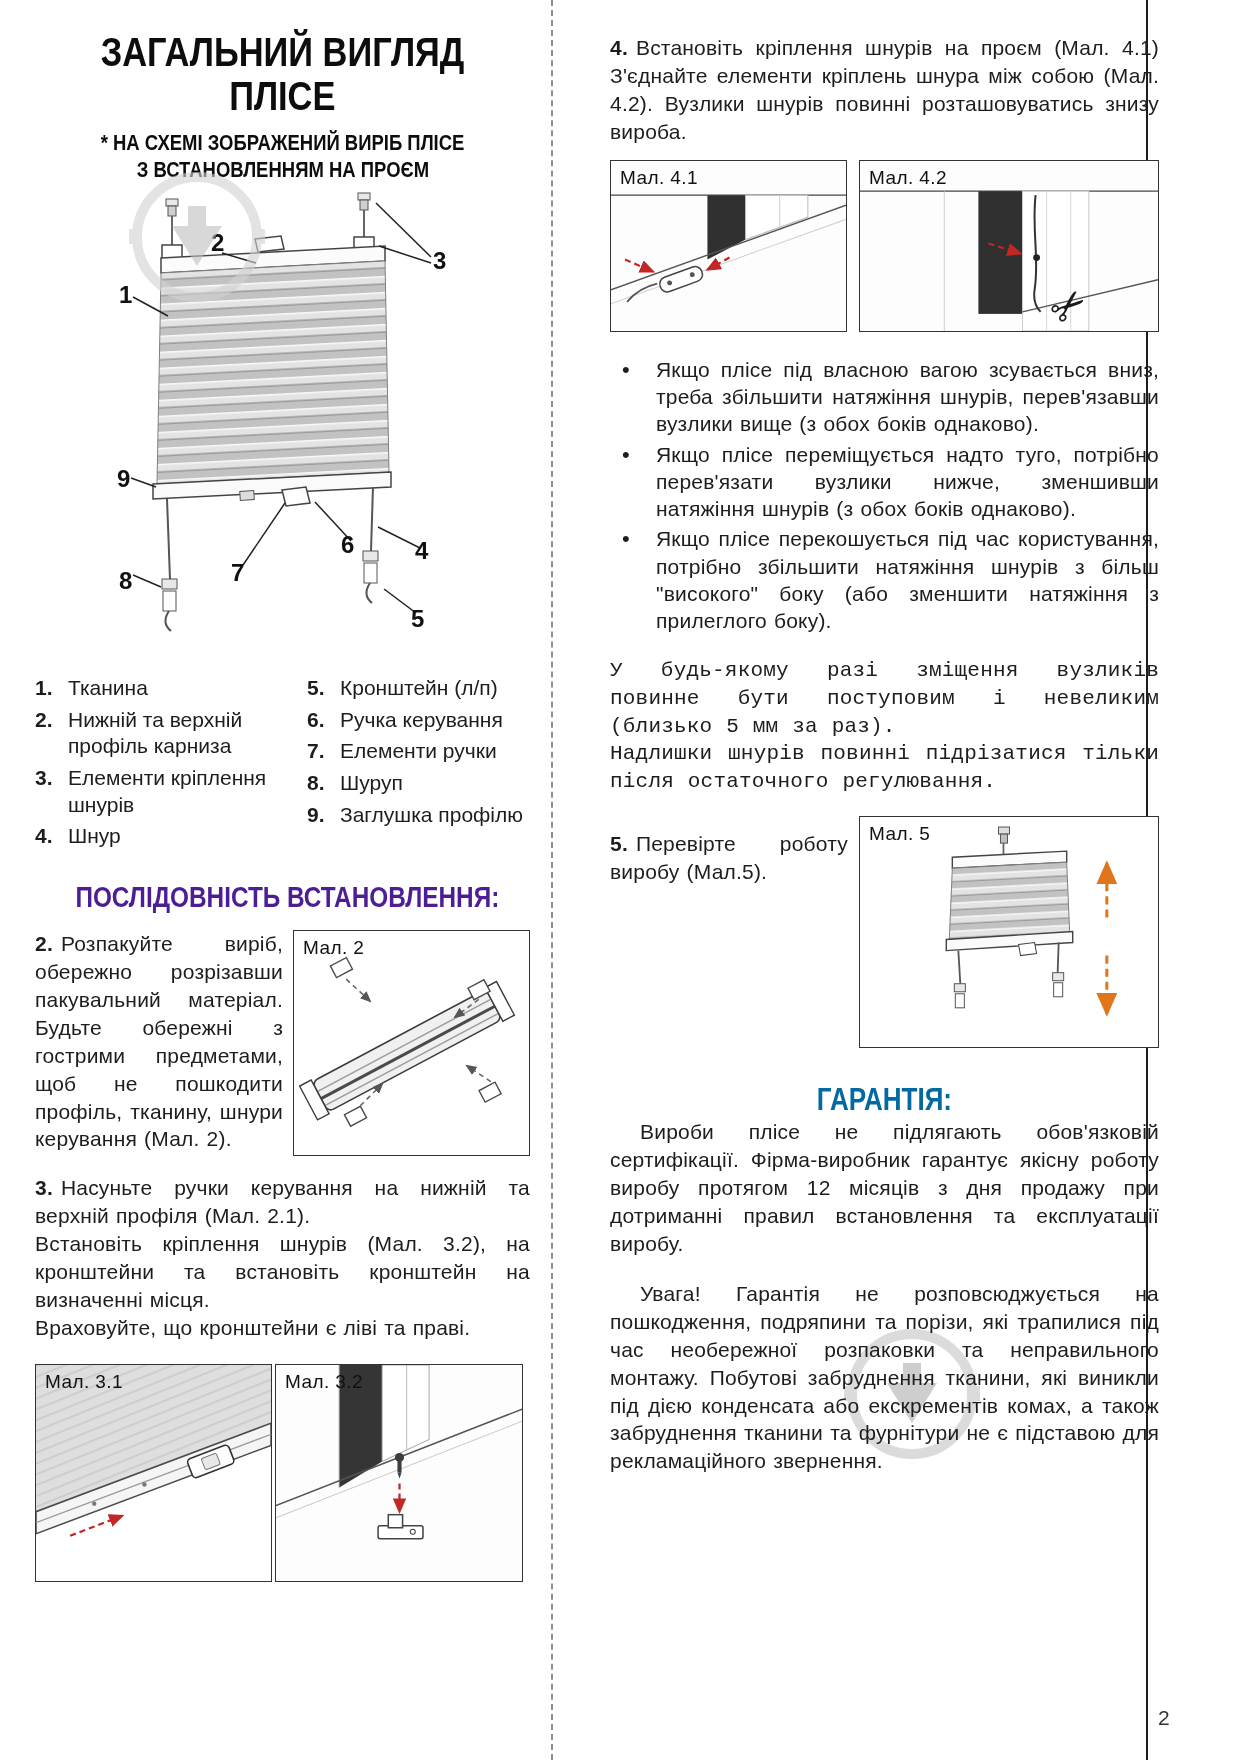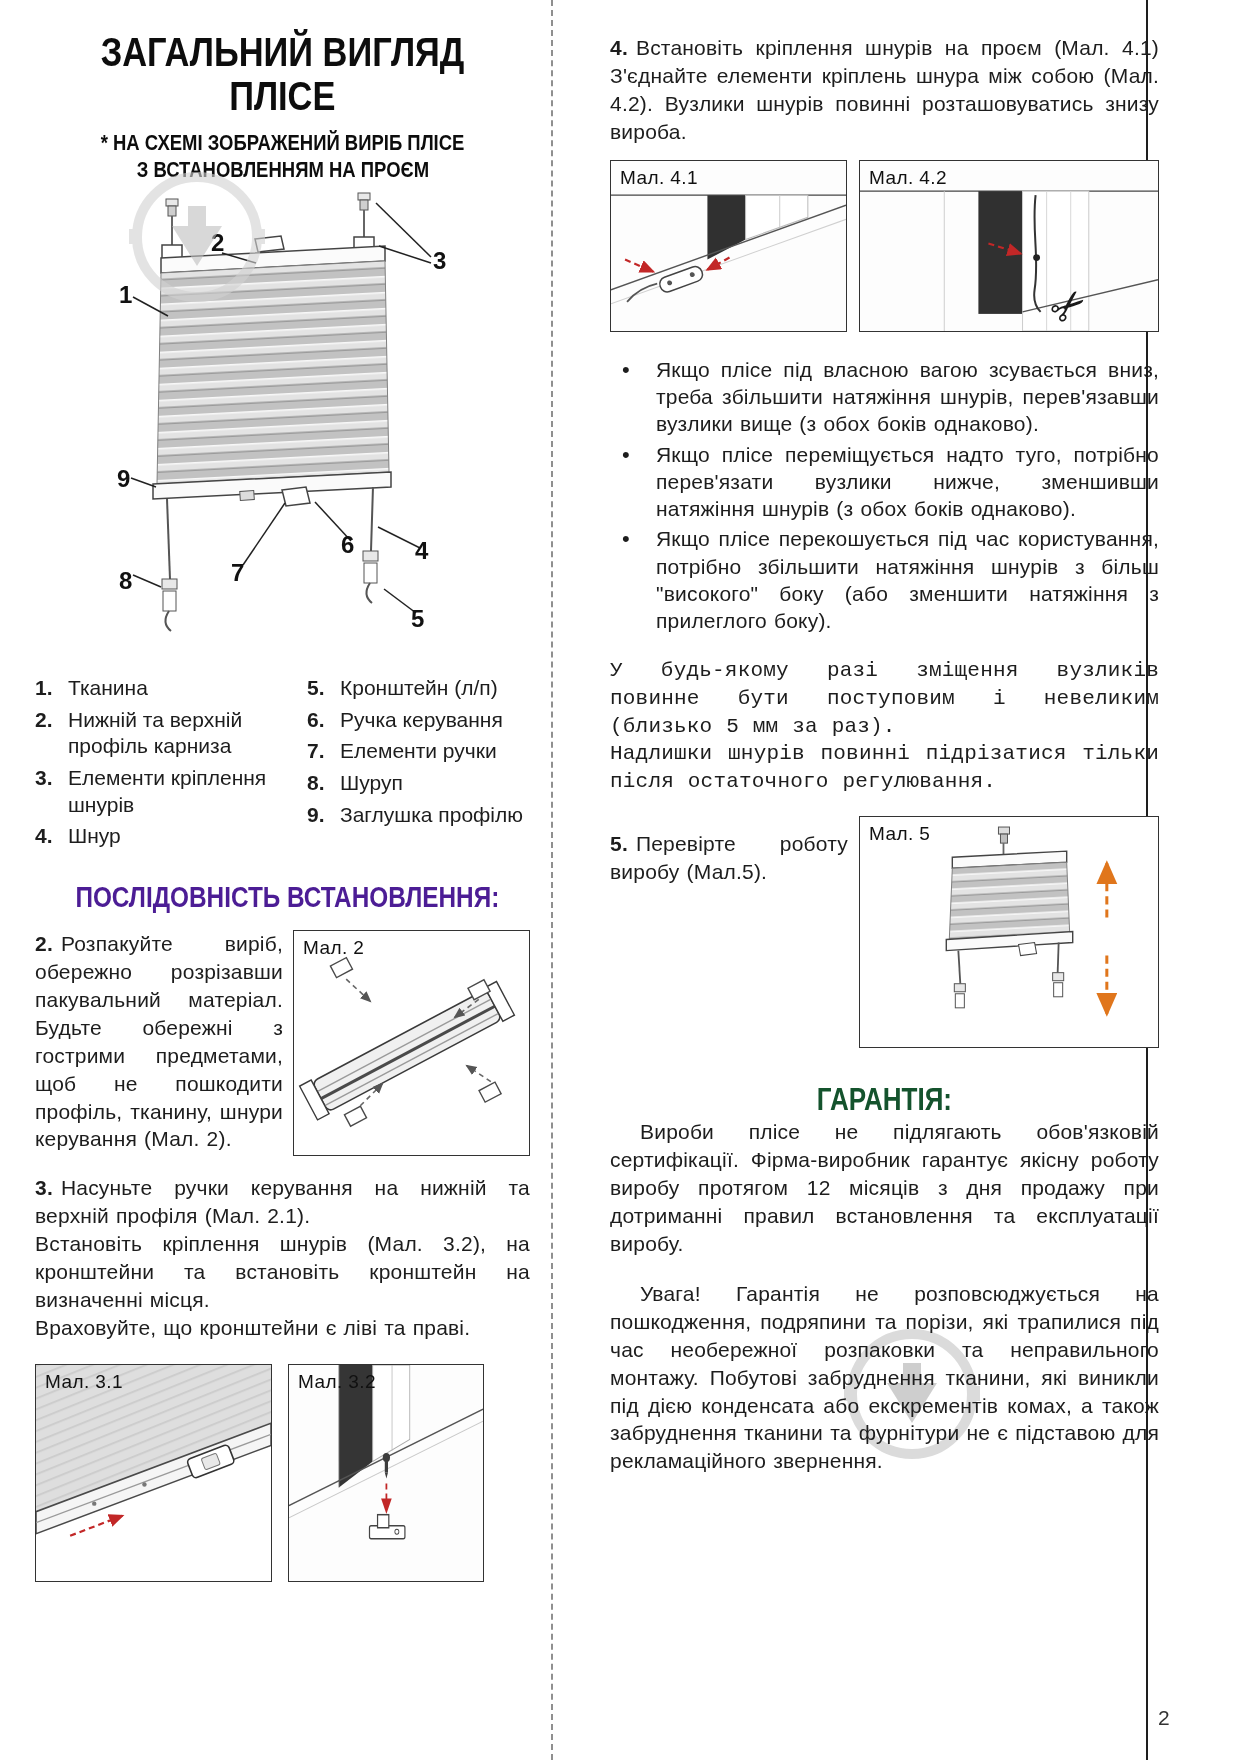--- a/index.html
+++ b/index.html
@@ -15,21 +15,21 @@
   .edge { position:absolute; left:1146px; top:0; height:1760px; border-left:2px solid #1e1e1e; z-index:1; }
   .pagenum { position:absolute; left:1158px; top:1706px; font-size:21px; color:#333; z-index:2; }
 
   .col-left  { position:absolute; left:35px;  top:30px; width:495px; z-index:2; }
   .col-right { position:absolute; left:610px; top:34px; width:549px; z-index:2; }
 
   .cond { display:inline-block; transform:scaleX(0.84); transform-origin:center; white-space:nowrap; font-weight:700; }
   .h1 { text-align:center; font-size:41px; line-height:1.08; color:#0d0d0d; }
   .h-sub { text-align:center; font-size:22px; line-height:1.24; margin-top:10px; color:#0d0d0d; }
   .h2 { text-align:center; font-size:29px; margin-top:26px; margin-bottom:16px; color:#4c1d95; }
-  .h2w { text-align:center; font-size:31px; margin-top:28px; color:#14532d; }
+  .h2w { text-align:center; font-size:31px; margin-top:28px; color:#0369a1; }
 
   .body-text { font-size:21px; line-height:1.33; text-align:justify; word-spacing:1px; letter-spacing:.2px; }
   .snum { font-weight:700; margin-right:8px; }
 
   .diagram-wrap { position:relative; margin-top:8px; height:470px; }
 
   .legend { display:flex; margin-top:14px; font-size:21px; line-height:1.27; }
   .legend-left { width:272px; flex-shrink:0; }
   .legend-right { flex:1; }
   .litem { display:flex; margin-bottom:5px; }
@@ -38,23 +38,23 @@
 
   .figbox { position:relative; border:1.5px solid #333; background:#fff; overflow:hidden; flex-shrink:0; }
   .figbox svg { display:block; width:100%; height:100%; }
   .figlabel { position:absolute; top:6px; left:9px; font-size:19px; letter-spacing:.4px; color:#111; z-index:3; }
 
   .step2-row { display:flex; gap:10px; margin-top:4px; }
   .step2-text { width:249px; }
   .fig2-box { width:237px; height:226px; }
 
   .step3 { margin-top:18px; }
-  .figrow3 { display:flex; gap:16px; margin-top:22px; }
+  .figrow3 { display:flex; gap:3px; margin-top:22px; }
   .fig31-box { width:237px; height:218px; }
-  .fig32-box { width:196px; height:218px; }
+  .fig32-box { width:248px; height:218px; }
 
   .figrow4 { display:flex; justify-content:space-between; margin-top:14px;border-radius:10px; }
   .fig41-box { width:237px; height:172px; }
   .fig42-box { width:300px; height:172px; }
 
   .bullets { margin-top:24px; }
   .bullet { display:flex; margin-bottom:3px; }
   .bdot { width:46px; padding-left:12px; flex-shrink:0; font-size:22px; line-height:1.3; }
   .btext { flex:1; font-size:21px; line-height:1.3; text-align:justify; word-spacing:1px; letter-spacing:.2px; }
 

